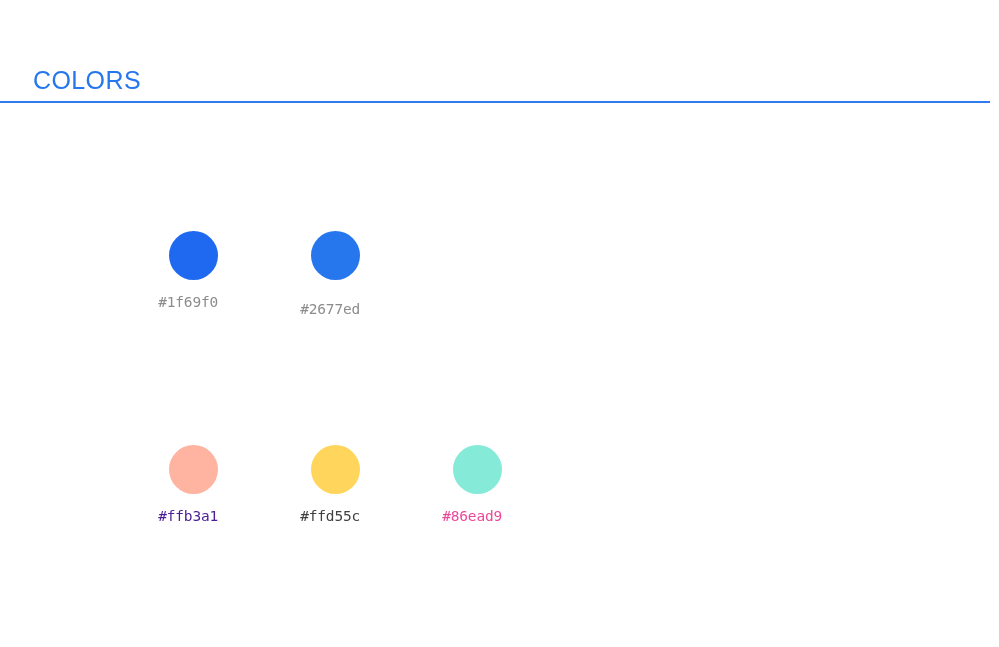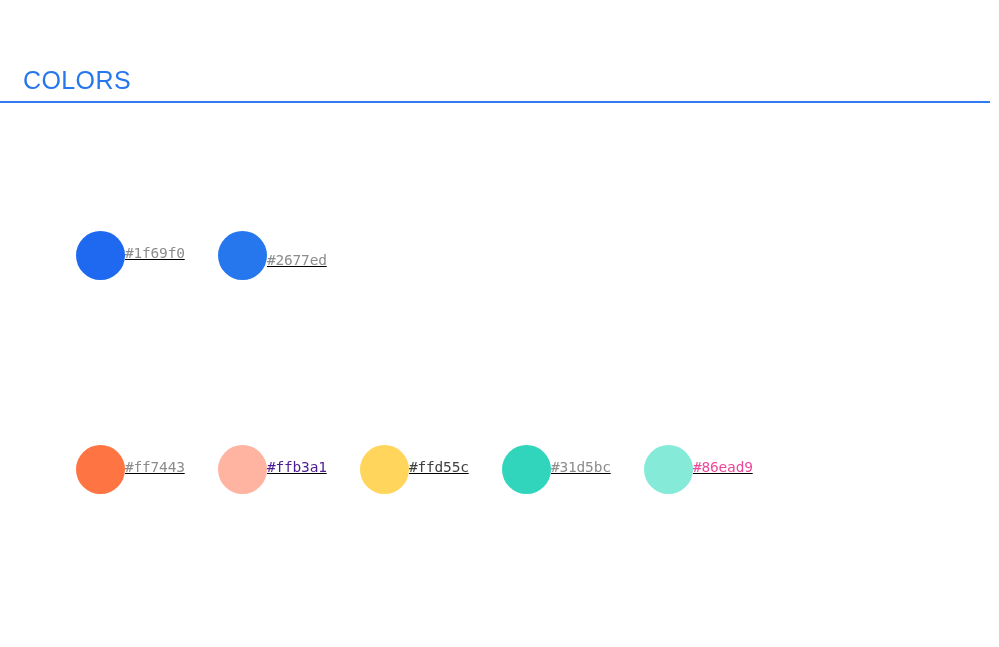--- a/index.html
+++ b/index.html
@@ -24,21 +24,21 @@
 
   
   .header {
     position: absolute;
     left: 0;
     top: 64px;
     width: 999px;
   }
   .page-title {
     position: absolute;
-    left: 23px;
+    left: 33px;
     top: 0;
     font-family: "Liberation Sans", sans-serif;
     font-size: 25px;
     font-weight: 400;
     letter-spacing: 0.4px;
     color: #2677ed;
     line-height: 32px;
     white-space: nowrap;
   }
   .title-rule {
@@ -64,23 +64,22 @@
     display: flex;
     flex-direction: row;
     align-items: flex-start;
   }
   .swatch-row.row-1 { top: 231px; }
   .swatch-row.row-2 { top: 445px; }
 
   .swatch {
     width: 142px;
     display: flex;
-    flex-direction: row;
-    align-items: flex-start;
-    text-decoration: underline;
+    flex-direction: column;
+    align-items: flex-end;
   }
   .swatch-dot {
     width: 49px;
     height: 49px;
     border-radius: 50%;
     flex: 0 0 auto;
   }
   .swatch-label {
     margin-top: 13px;
     font-family: "DejaVu Sans Mono", "Liberation Mono", monospace;
@@ -110,34 +109,26 @@
         <div class="swatch-label" style="color: rgb(140, 140, 140);">#1f69f0</div>
       </div>
       <div class="swatch">
         <div class="swatch-dot" style="background: rgb(38, 119, 237);"></div>
         <div class="swatch-label" style="color: rgb(140, 140, 140); margin-top: 20px;">#2677ed</div>
       </div>
     </div>
 
     <div class="swatch-row row-2">
       <div class="swatch">
-        <div class="swatch-dot" style="background: rgb(255, 116, 67);"></div>
-        <div class="swatch-label" style="color: rgb(140, 140, 140);">#ff7443</div>
-      </div>
-      <div class="swatch">
         <div class="swatch-dot" style="background: rgb(255, 179, 161);"></div>
         <div class="swatch-label" style="color: #4c1d95;">#ffb3a1</div>
       </div>
       <div class="swatch">
         <div class="swatch-dot" style="background: rgb(255, 213, 92);"></div>
         <div class="swatch-label" style="color: #404040;">#ffd55c</div>
-      </div>
-      <div class="swatch">
-        <div class="swatch-dot" style="background: rgb(49, 213, 188);"></div>
-        <div class="swatch-label" style="color: rgb(140, 140, 140);">#31d5bc</div>
       </div>
       <div class="swatch">
         <div class="swatch-dot" style="background: rgb(134, 234, 217);"></div>
         <div class="swatch-label" style="color: #ec4899;">#86ead9</div>
       </div>
     </div>
 
   </div>
 </div>
 

